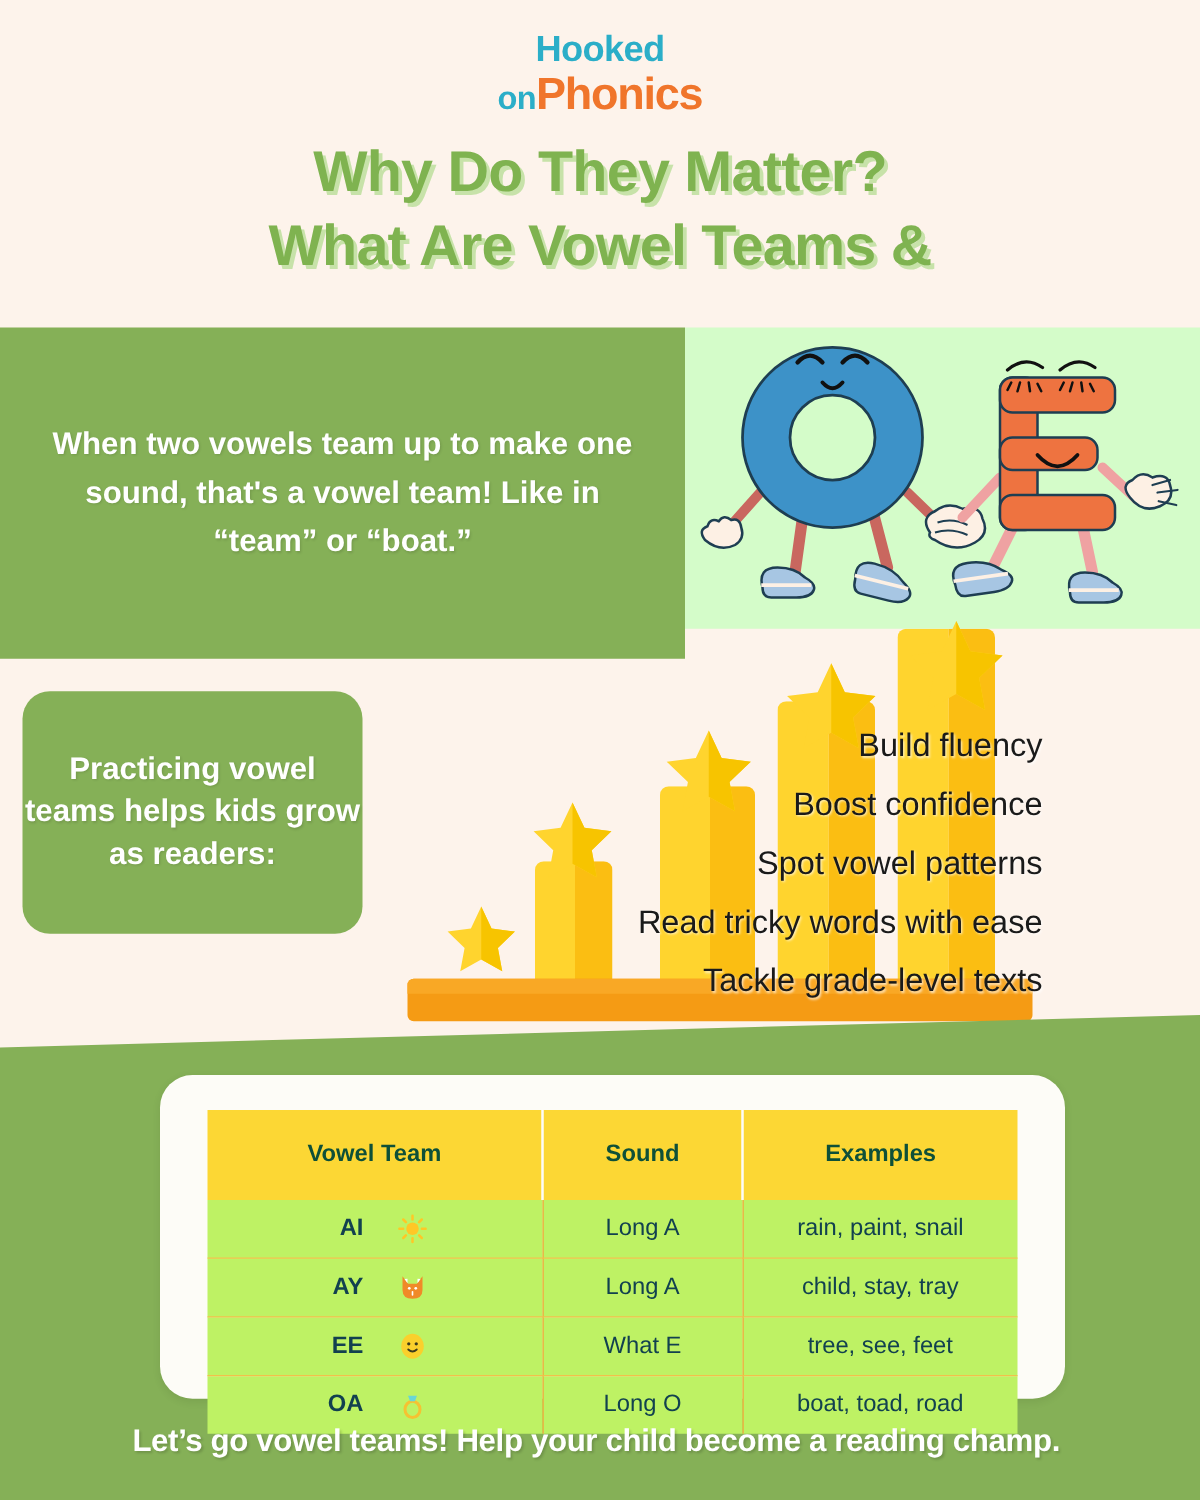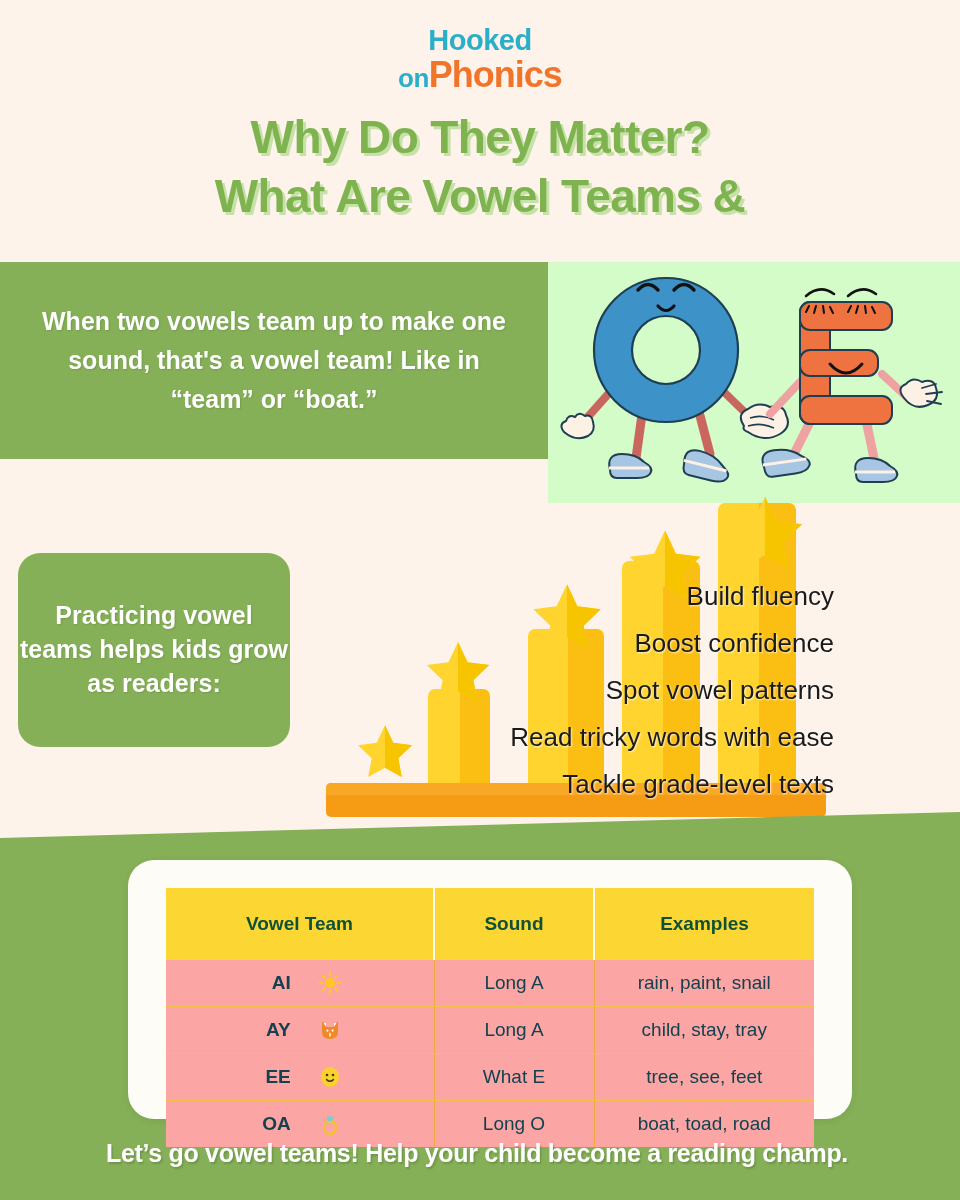--- a/index.html
+++ b/index.html
@@ -22,21 +22,21 @@
   #main-title {
     position:absolute; top:108px; left:0; width:960px; text-align:center;
     font-size:46px; font-weight:bold; color:#7FB350; line-height:1.28;
     letter-spacing:-0.6px;
     text-shadow: 3px 3px 0 #C7E2A9;
   }
 
   
   #hero-band { position:absolute; top:262px; left:0; width:960px; height:241px; }
   #hero-text-panel {
-    position:absolute; top:0; left:0; width:548px; height:197px;
+    position:absolute; top:0; left:0; width:548px; height:265px;
     background:#85B057; display:flex; align-items:center; justify-content:center;
   }
   #hero-text {
     color:#FFFFFF; font-size:25px; font-weight:bold; line-height:1.55;
     text-align:center; width:470px; text-shadow:1px 1px 2px rgba(0,0,0,.12);
   }
   #hero-illustration { position:absolute; top:0; left:548px; width:412px; height:241px; background:#D4FCC9; overflow:hidden; }
   #hero-illustration svg { display:block; }
 
   
@@ -83,21 +83,21 @@
   }
   table { border-collapse:collapse; width:648px; margin:28px auto 0 auto; table-layout:fixed; }
   thead th {
     background:#FCD734; color:#0E5038; font-size:19px; font-weight:bold;
     padding:25px 0; text-align:center; border-right:2px solid #FDFCF7;
   }
   thead th:last-child { border-right:none; }
   tbody td {
     font-size:19px; color:#12414F; padding:10px 0; text-align:center;
     border-bottom:1.5px solid #F2C14A; border-right:1.5px solid #F2A93B;
-    background:#fca5a5;
+    background:#bef264;
   }
   tbody td:last-child { border-right:none; }
   tbody tr:last-child td { border-bottom:none; }
   .team-cell { font-weight:bold; color:#12414F; }
   .team-inner { display:flex; align-items:center; justify-content:center; gap:26px; }
   .team-letters { min-width:34px; text-align:right; }
   .team-icon { width:26px; height:26px; display:inline-flex; align-items:center; justify-content:center; }
   col.c1 { width:268px; } col.c2 { width:160px; } col.c3 { width:220px; }
 
   

